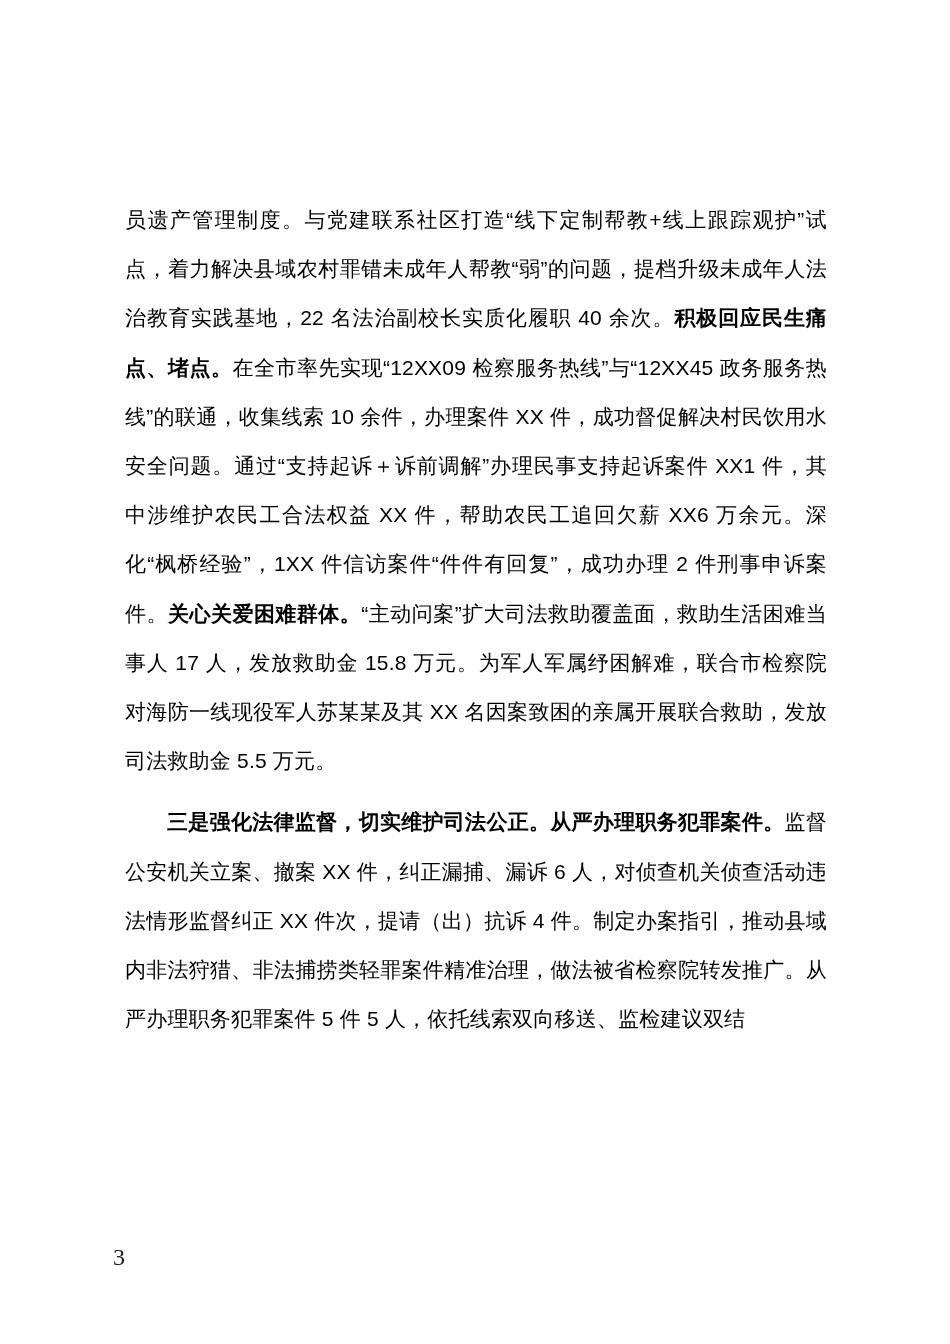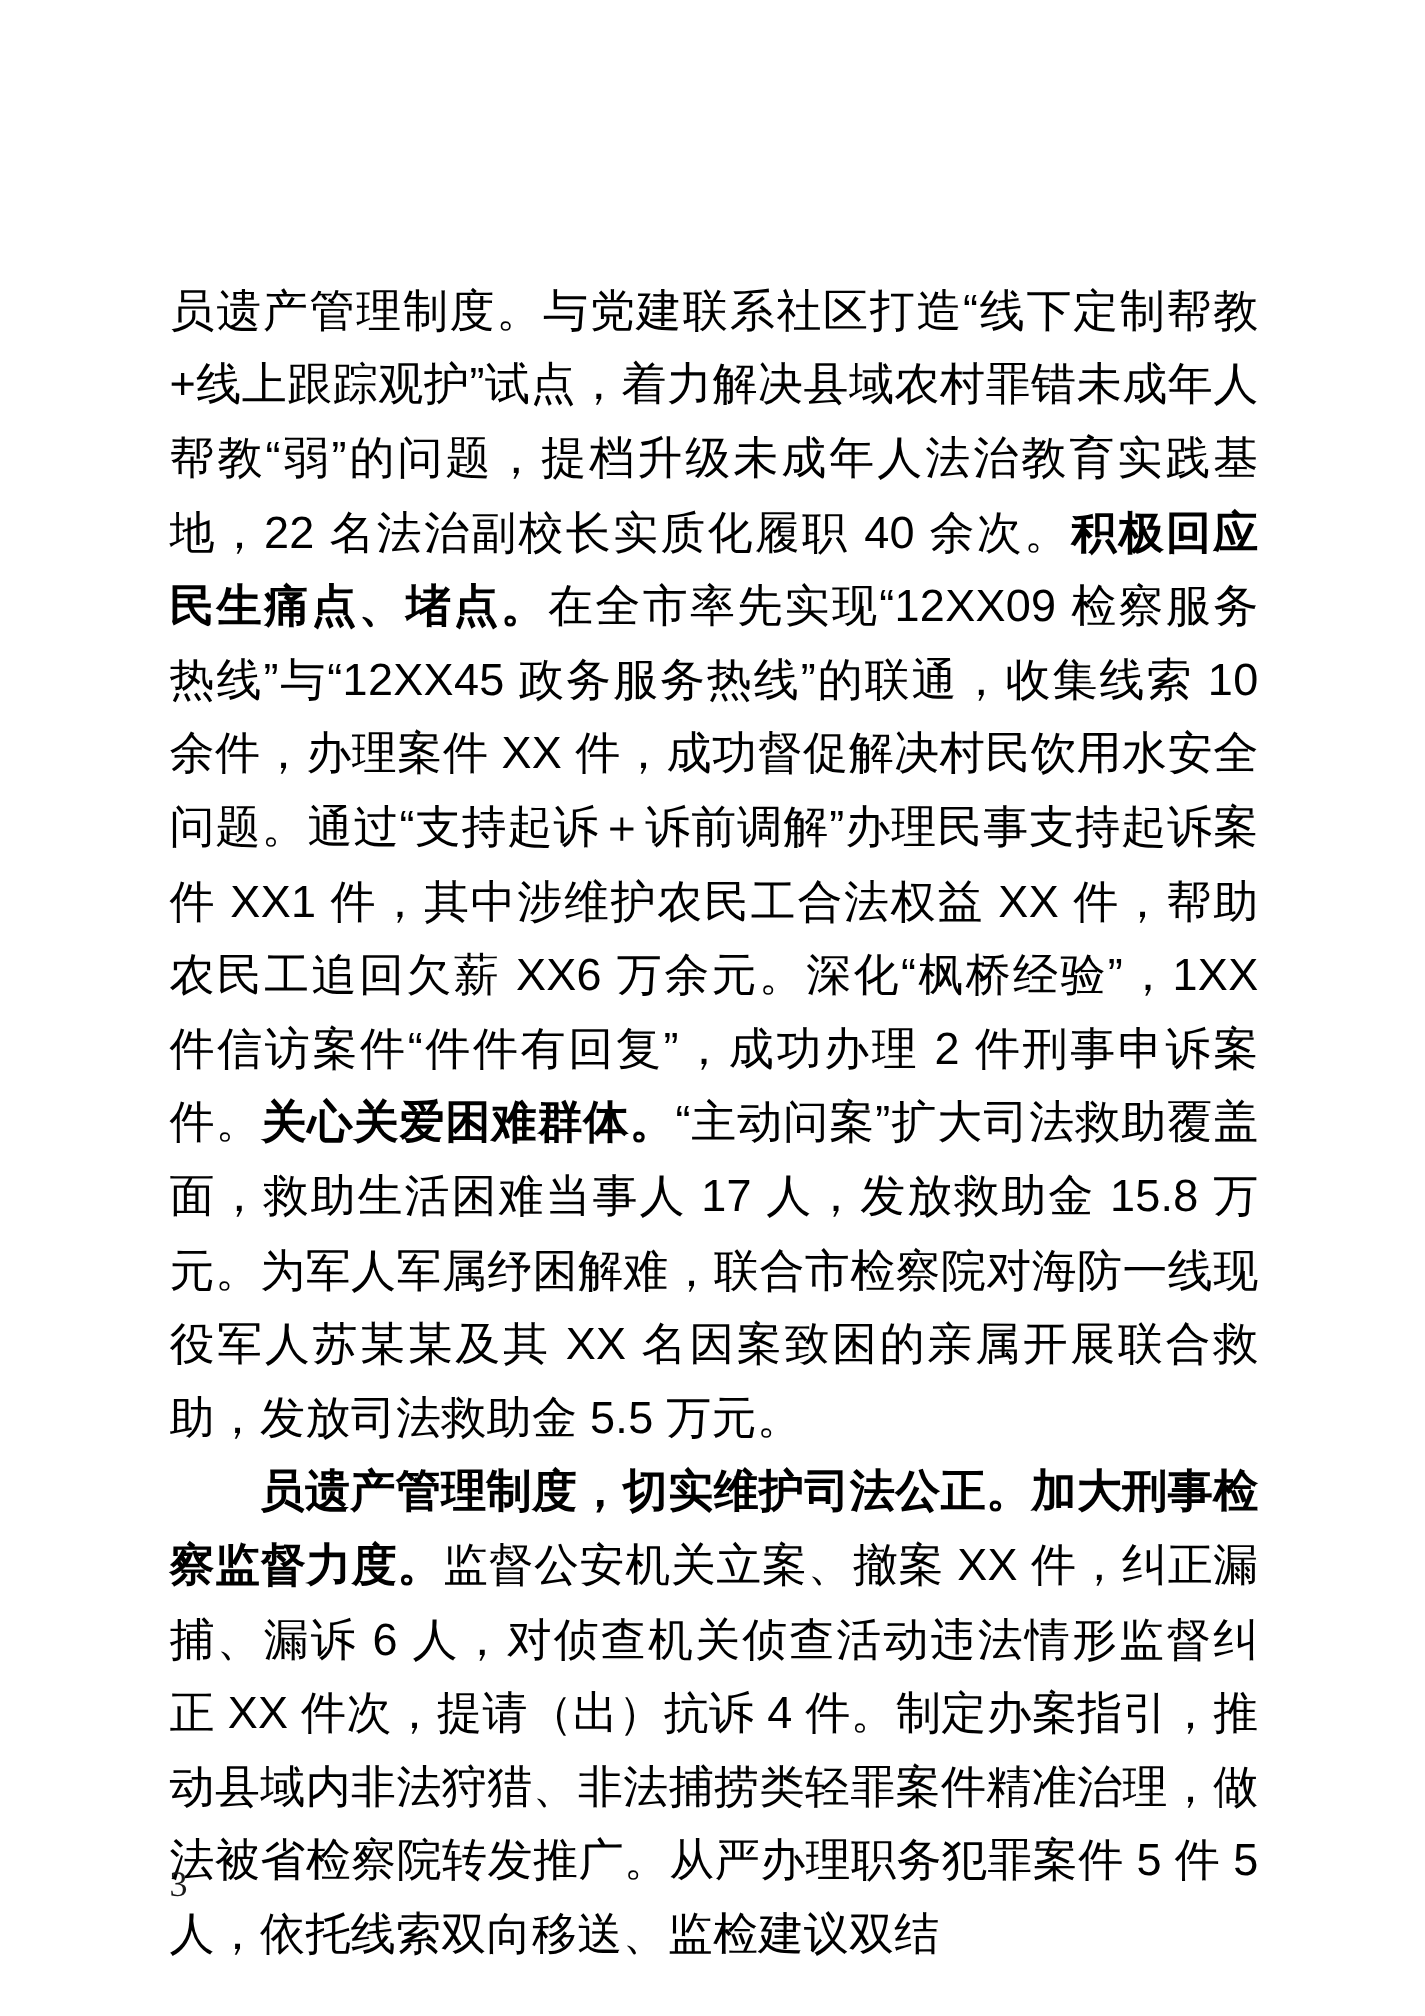--- a/index.html
+++ b/index.html
@@ -26,22 +26,22 @@
   }
 
   #content {
     position: absolute;
     left: 113px;
     top: 183px;
     width: 726px;
   }
 
   .para {
-    margin: 0;
-    font-size: 30px;
+    margin: 12px;
+    font-size: 21px;
     line-height: 49.2px;
     text-align: justify;
     text-justify: inter-character;
     text-align-last: left;
     letter-spacing: 0.2px;
     word-break: break-all;
     -webkit-font-smoothing: none;
   }
 
   .para.indent {
@@ -63,18 +63,18 @@
     color: #1a1a1a;
   }
 </style>
 </head>
 <body style="background: rgb(255, 255, 255); color: rgb(0, 0, 0);">
 
 <div id="page">
 
   <div id="content">
     <p class="para"><span>员遗产管理制度。与党建联系社区打造“线下定制帮教+线上跟踪观护”试点，着力解决县域农村罪错未成年人帮教“弱”的问题，提档升级未成年人法治教育实践基地，22 名法治副校长实质化履职 40 余次。</span><span class="b">积极回应民生痛点、堵点。</span><span>在全市率先实现“12XX09 检察服务热线”与“12XX45 政务服务热线”的联通，收集线索 10 余件，办理案件 XX 件，成功督促解决村民饮用水安全问题。通过“支持起诉＋诉前调解”办理民事支持起诉案件 XX1 件，其中涉维护农民工合法权益 XX 件，帮助农民工追回欠薪 XX6 万余元。深化“枫桥经验”，1XX 件信访案件“件件有回复”，成功办理 2 件刑事申诉案件。</span><span class="b">关心关爱困难群体。</span><span>“主动问案”扩大司法救助覆盖面，救助生活困难当事人 17 人，发放救助金 15.8 万元。为军人军属纾困解难，联合市检察院对海防一线现役军人苏某某及其 XX 名因案致困的亲属开展联合救助，发放司法救助金 5.5 万元。</span></p>
-    <p class="para indent"><span class="b">员遗产管理制度，切实维护司法公正。加大刑事检察监督力度。</span><span>监督公安机关立案、撤案 XX 件，纠正漏捕、漏诉 6 人，对侦查机关侦查活动违法情形监督纠正 XX 件次，提请（出）抗诉 4 件。制定办案指引，推动县域内非法狩猎、非法捕捞类轻罪案件精准治理，做法被省检察院转发推广。从严办理职务犯罪案件 5 件 5 人，依托线索双向移送、监检建议双结</span></p>
+    <p class="para indent"><span class="b">三是强化法律监督，切实维护司法公正。从严办理职务犯罪案件。</span><span>监督公安机关立案、撤案 XX 件，纠正漏捕、漏诉 6 人，对侦查机关侦查活动违法情形监督纠正 XX 件次，提请（出）抗诉 4 件。制定办案指引，推动县域内非法狩猎、非法捕捞类轻罪案件精准治理，做法被省检察院转发推广。从严办理职务犯罪案件 5 件 5 人，依托线索双向移送、监检建议双结</span></p>
   </div>
 
   <div id="page-number">3</div>
 
 </div>
 
 </body></html>

